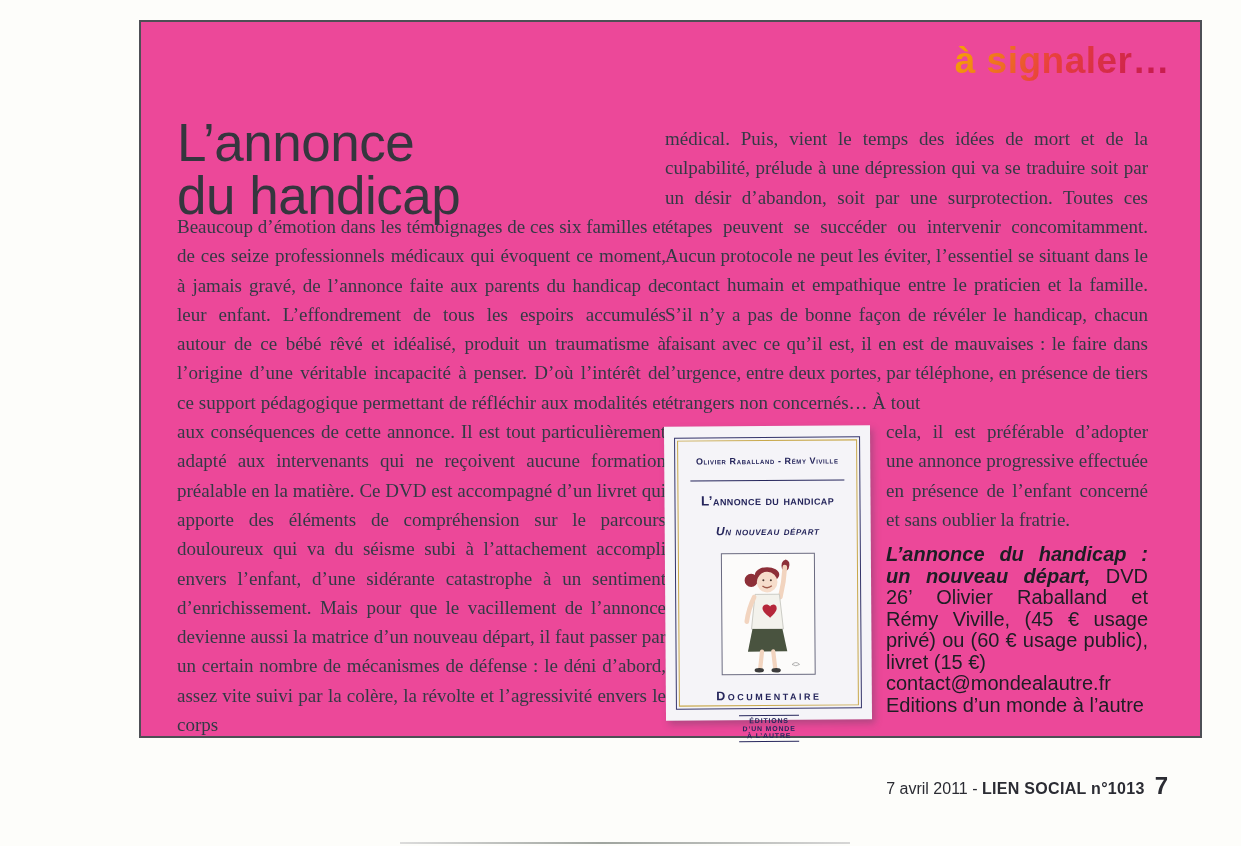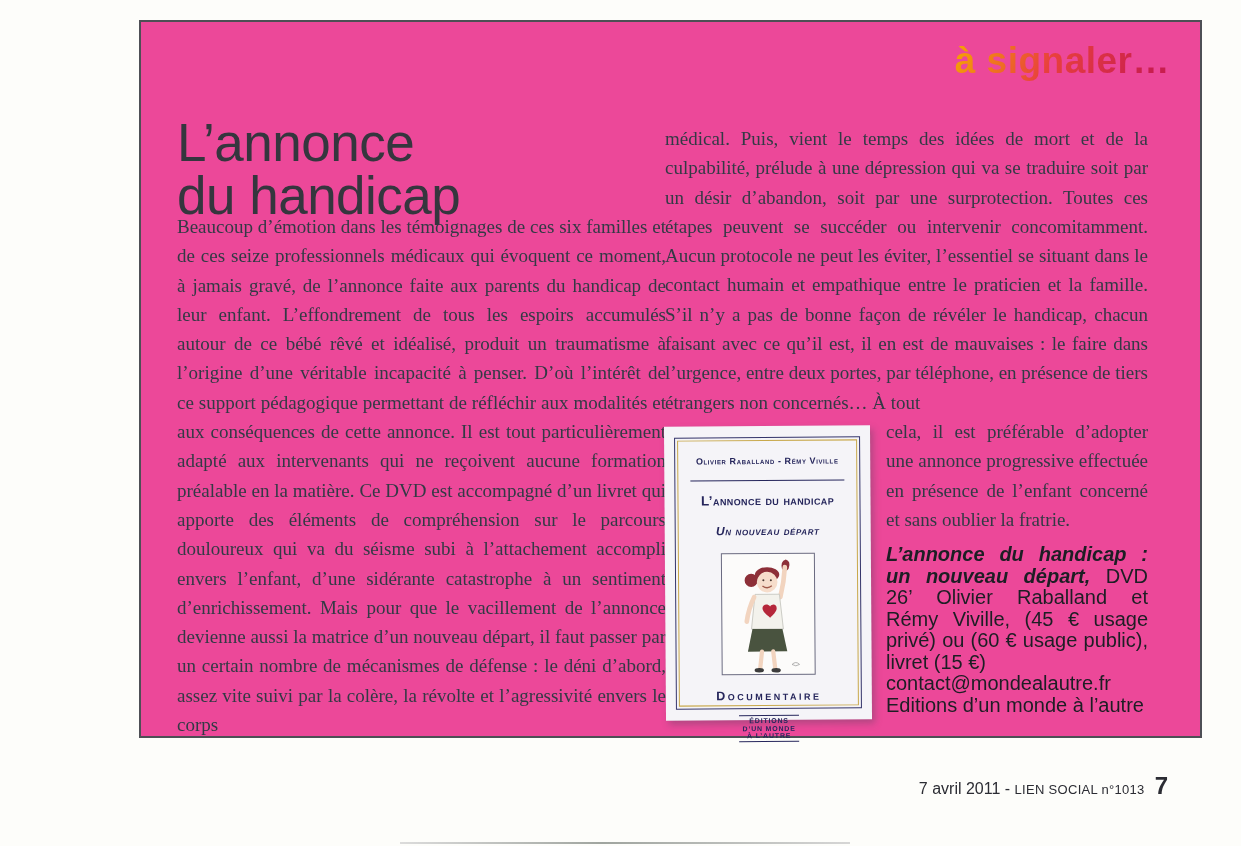--- a/index.html
+++ b/index.html
@@ -100,21 +100,21 @@
   .caption-main{margin:0;text-align:justify;}
   .caption-lead{font-weight:bold;font-style:italic;}
   .caption-line{text-align:left;}
 
   
   .footer{
     position:absolute;top:772px;left:0;width:1168px;text-align:right;
     font-family:"Liberation Sans",sans-serif;color:#2b2c33;
   }
   .footer-date{font-size:16px;}
-  .footer-mag{font-size:13px;font-weight:normal;letter-spacing:.3px;}
+  .footer-mag{font-size:16px;font-weight:bold;letter-spacing:.3px;}
   .footer-page{font-size:24px;font-weight:bold;margin-left:10px;}
 
   
   .scan-mark{
     position:absolute;left:400px;top:842px;width:450px;height:2px;
     background:linear-gradient(90deg,#d6d6d6,#8f958f 45%,#cfcfcf);
     opacity:.85;
   }
 </style>
 </head>

